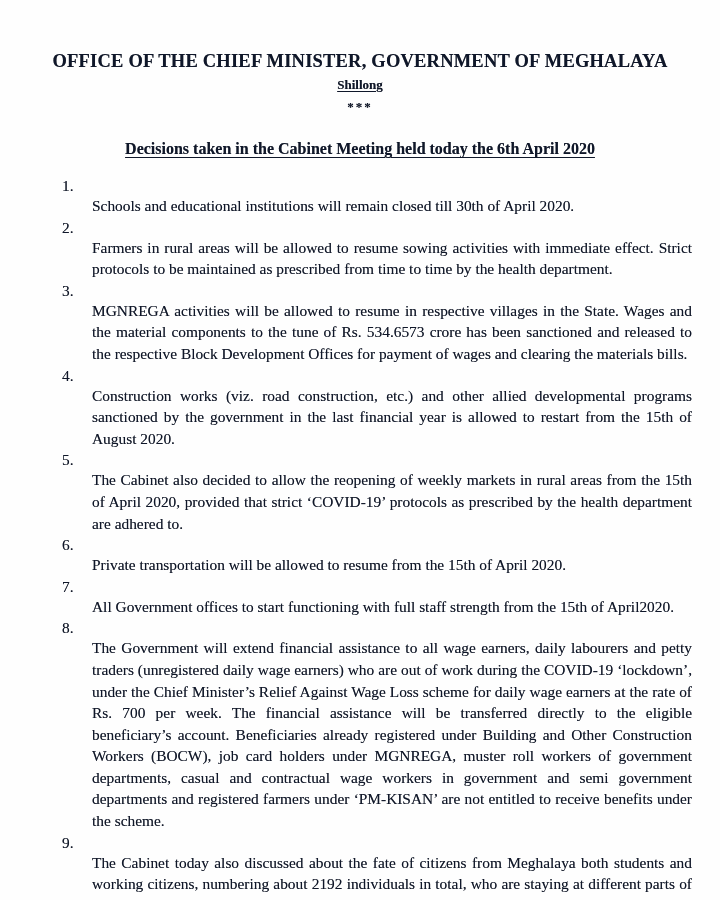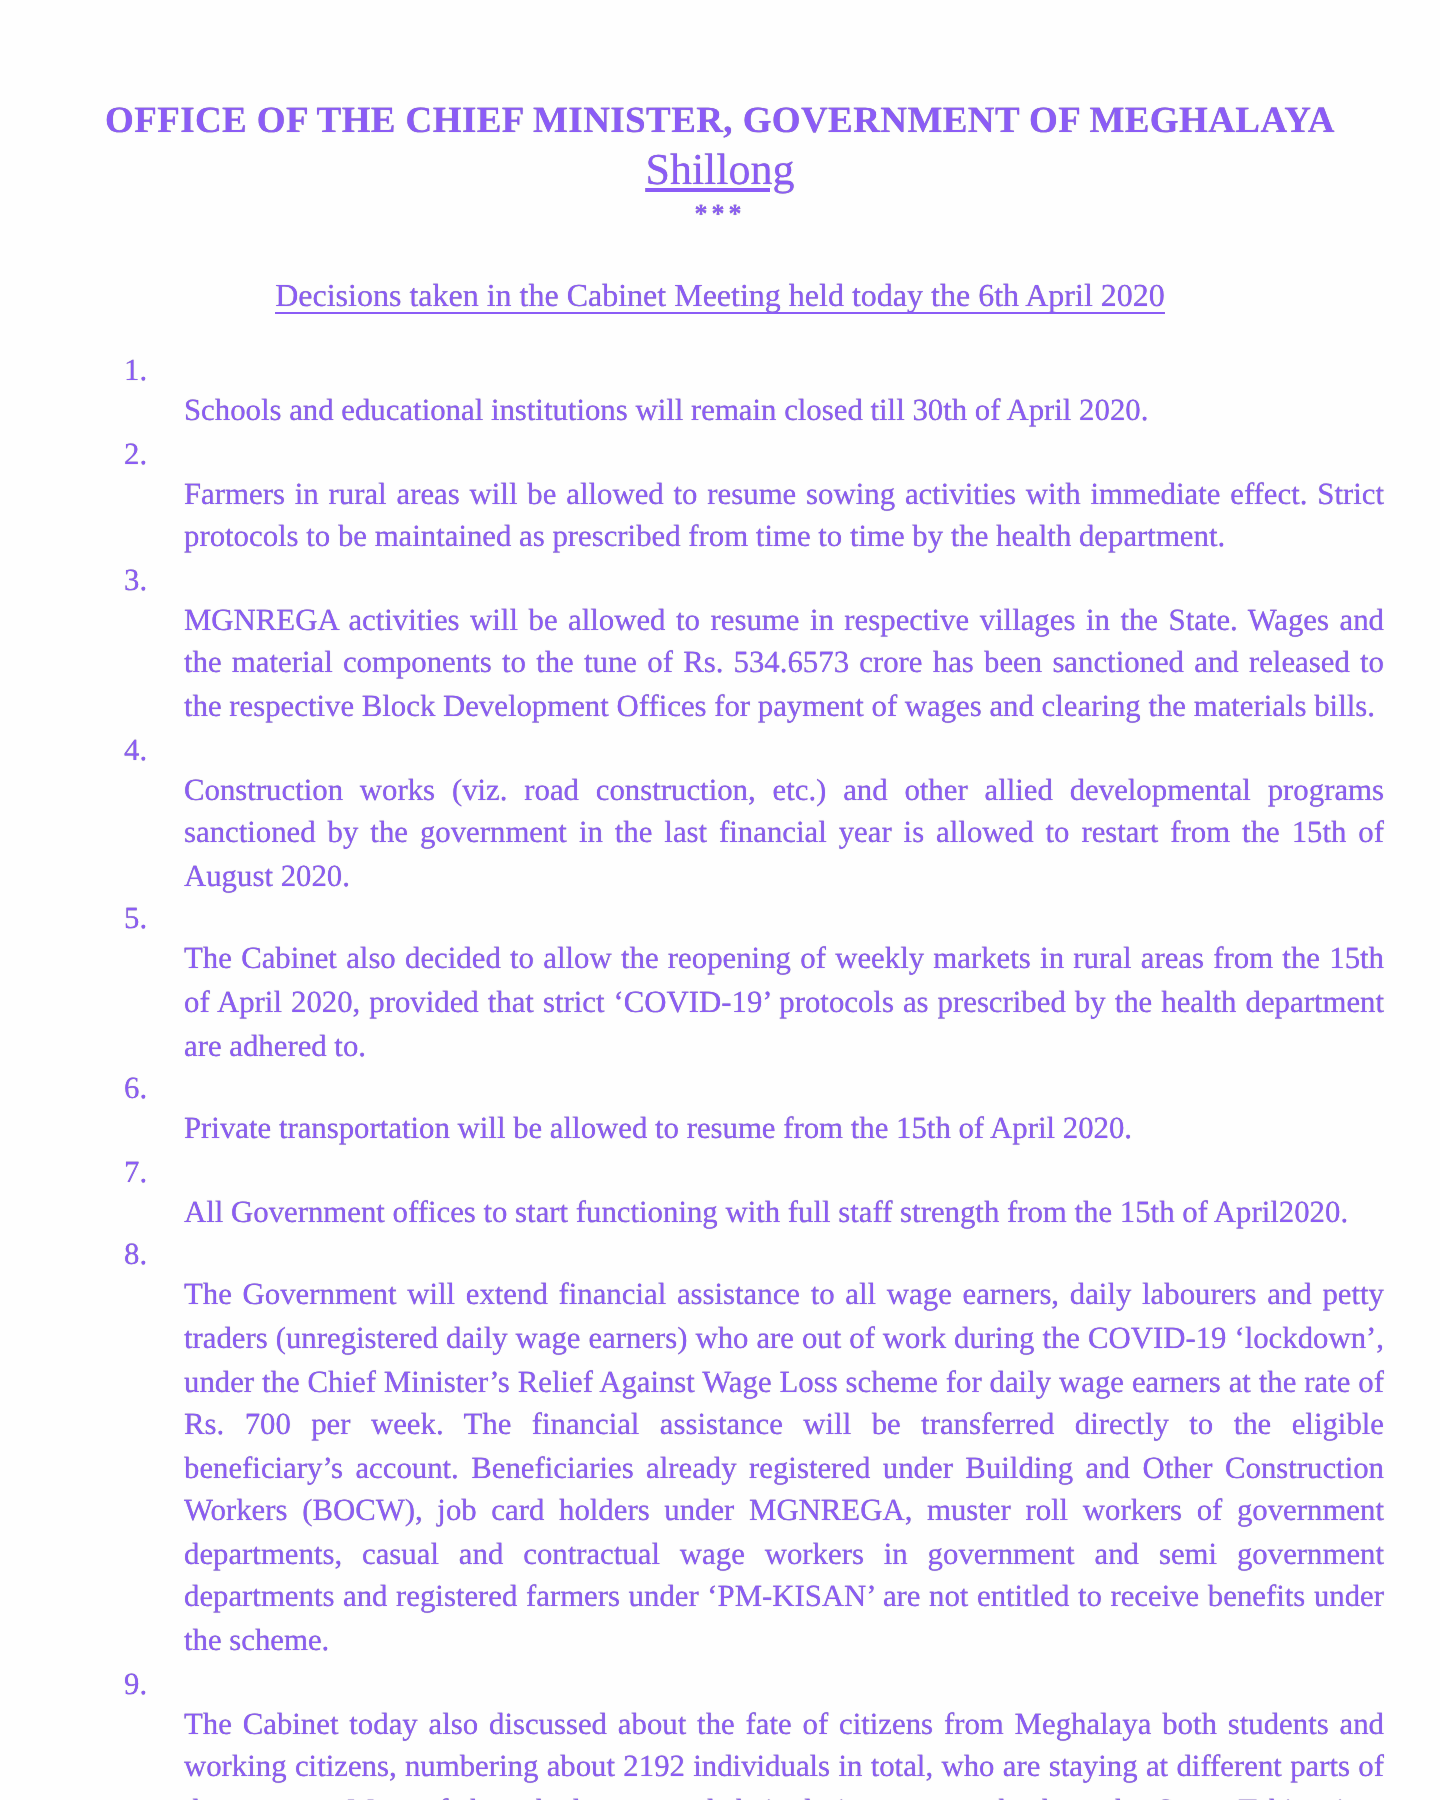--- a/index.html
+++ b/index.html
@@ -7,62 +7,62 @@
     padding: 0;
     background: #ffffff;
   }
   .page {
     position: relative;
     width: 720px;
     height: 900px;
     background: #fefefe;
     overflow: hidden;
     font-family: "Liberation Serif", "DejaVu Serif", serif;
-    color: #8b5cf6;
+    color: #0f172a;
     -webkit-font-smoothing: antialiased;
   }
   .doc-header {
     padding-top: 51px;
     text-align: center;
     line-height: 21px;
   }
   .office-line {
     font-size: 18.5px;
     font-weight: bold;
     letter-spacing: 0.2px;
     margin: 0 0 2px 0;
   }
   .cell-line {
     font-size: 17.5px;
     font-weight: bold;
     margin: 0 0 1px 0;
   }
   .city-line {
-    font-size: 22px;
-    font-weight: normal;
+    font-size: 13px;
+    font-weight: bold;
     text-decoration: underline;
     text-underline-offset: 2px;
     margin: 0;
   }
   .stars-line {
     font-size: 13px;
     font-weight: bold;
     letter-spacing: 2px;
     margin: 1px 0 0 0;
   }
   .press-release-line {
     margin: 27px 0 0 64px;
     font-size: 16px;
     font-weight: bold;
   }
   .doc-title {
     margin: 23px auto 0 auto;
     text-align: center;
     font-size: 16px;
-    font-weight: normal;
+    font-weight: bold;
     text-decoration: underline;
     text-underline-offset: 2.5px;
   }
   .decision-list {
     margin: 17px 28px 0 62px; 
   }
   .decision-item {
     display: flex;
     align-items: flex-start;
     font-size: 15.4px;

